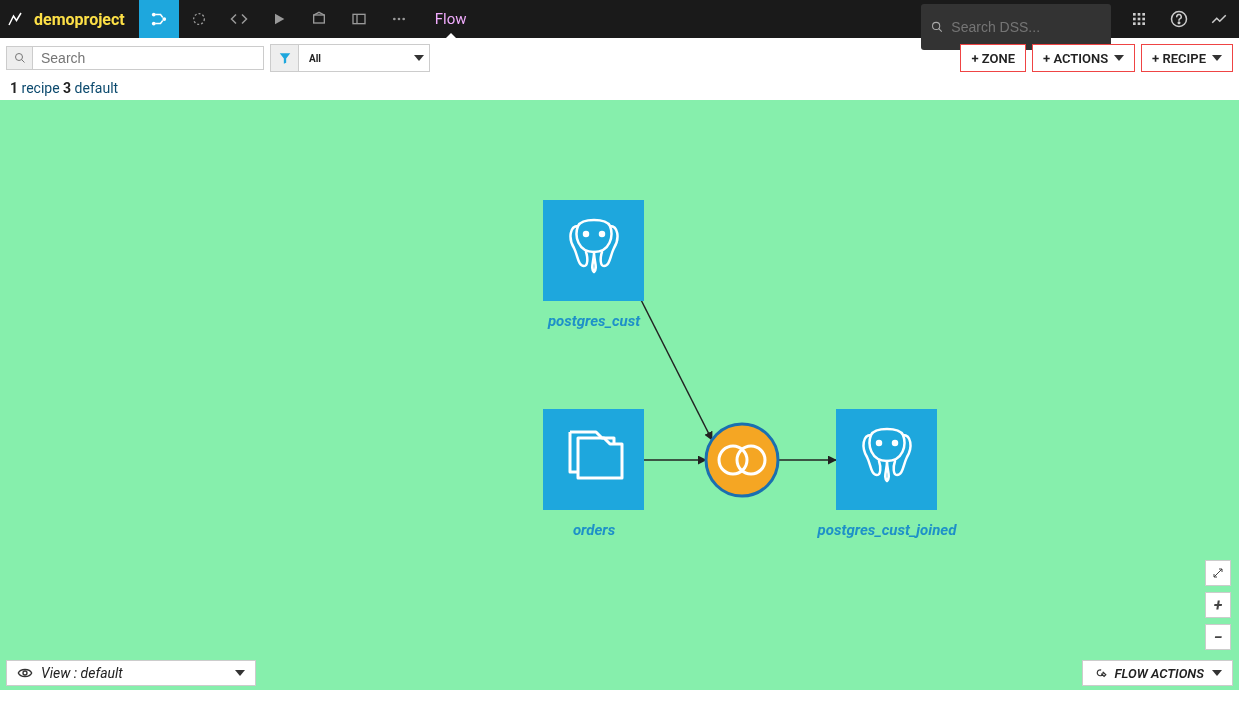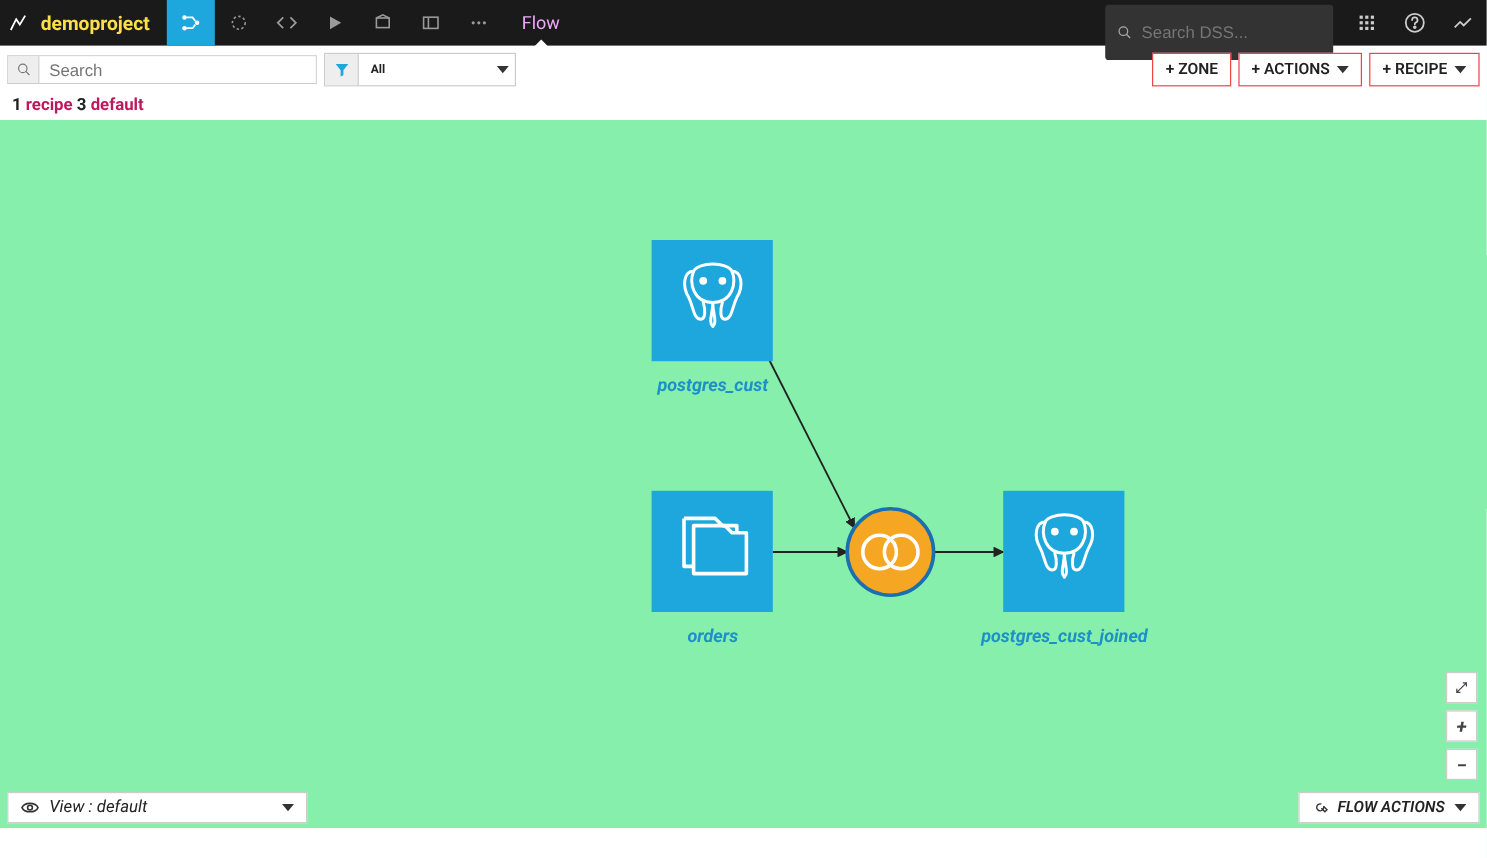--- a/index.html
+++ b/index.html
@@ -26,21 +26,21 @@
   .filter-group { display:flex; align-items:stretch; border:1px solid #ccc; height:28px; }
   .filter-group .icon-cell { width:28px; background:#eee; border-right:1px solid #ccc; display:flex; align-items:center; justify-content:center; color:#1ea7dd; }
   .filter-group .label { padding:0 10px; display:flex; align-items:center; font-size:10px; min-width:110px;font-weight:bold; }
   .filter-group .caret-cell { width:20px; display:flex; align-items:center; justify-content:center; }
   .toolbar2 .spacer { flex:1; }
   .add-btn { border:1px solid #ef4444; height:28px; padding:0 10px; display:flex; align-items:center; gap:6px; font-size:13px; font-weight:600; cursor:pointer; background:#fff; }
 
   
   .summary { padding: 2px 10px 4px; font-size:14px; }
   .summary .count { font-weight:700; color:#222; }
-  .summary .link { color:#be185d; font-weight:700; cursor:pointer; }
+  .summary .link { color:#0c4a6e; font-weight:400; cursor:pointer; }
 
   
   .canvas { position:relative; height: 590px; background:#86efac;font-style:italic; }
   svg.flow { position:absolute; inset:0; width:100%; height:100%; }
 
   .node-label { fill:#1e90c8; font-size:15px; font-weight:700; text-anchor:middle; }
 
   
   .bottombar { position:absolute; left:0; right:0; bottom:0; height:34px; display:flex; align-items:center; padding:0 6px; gap:20px; pointer-events:none; }
   .bottombar > * { pointer-events:auto; }

